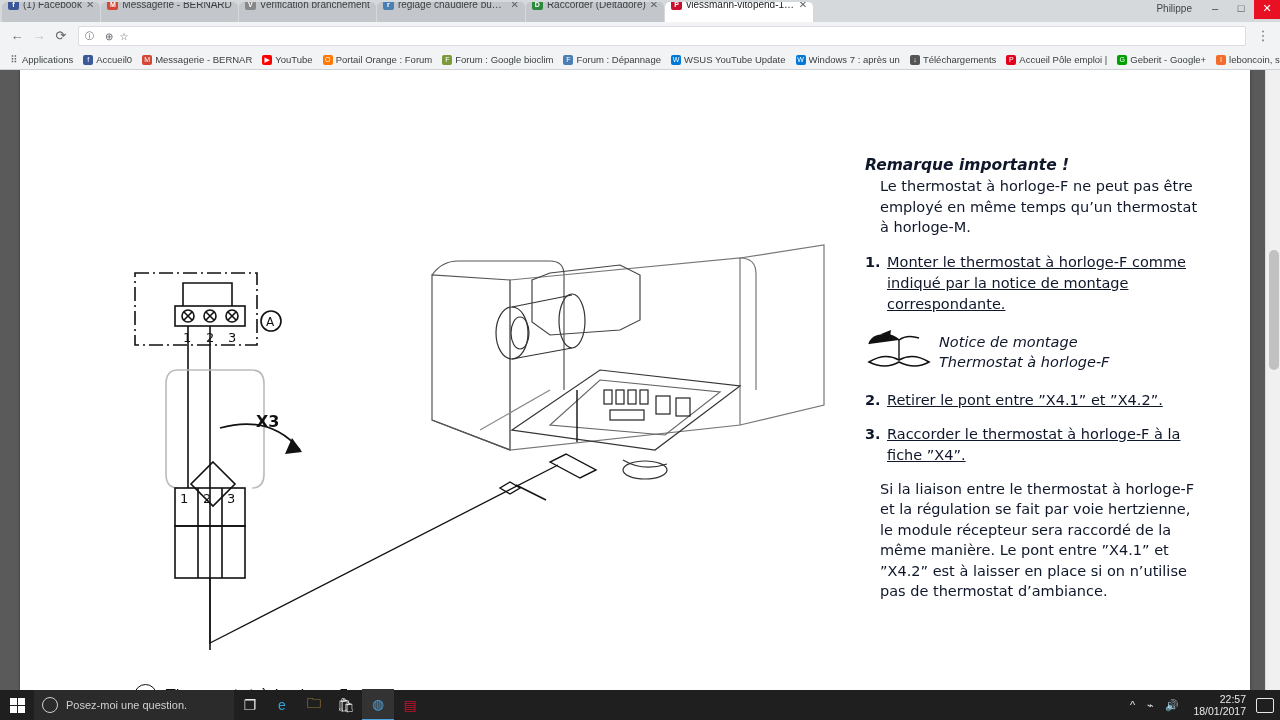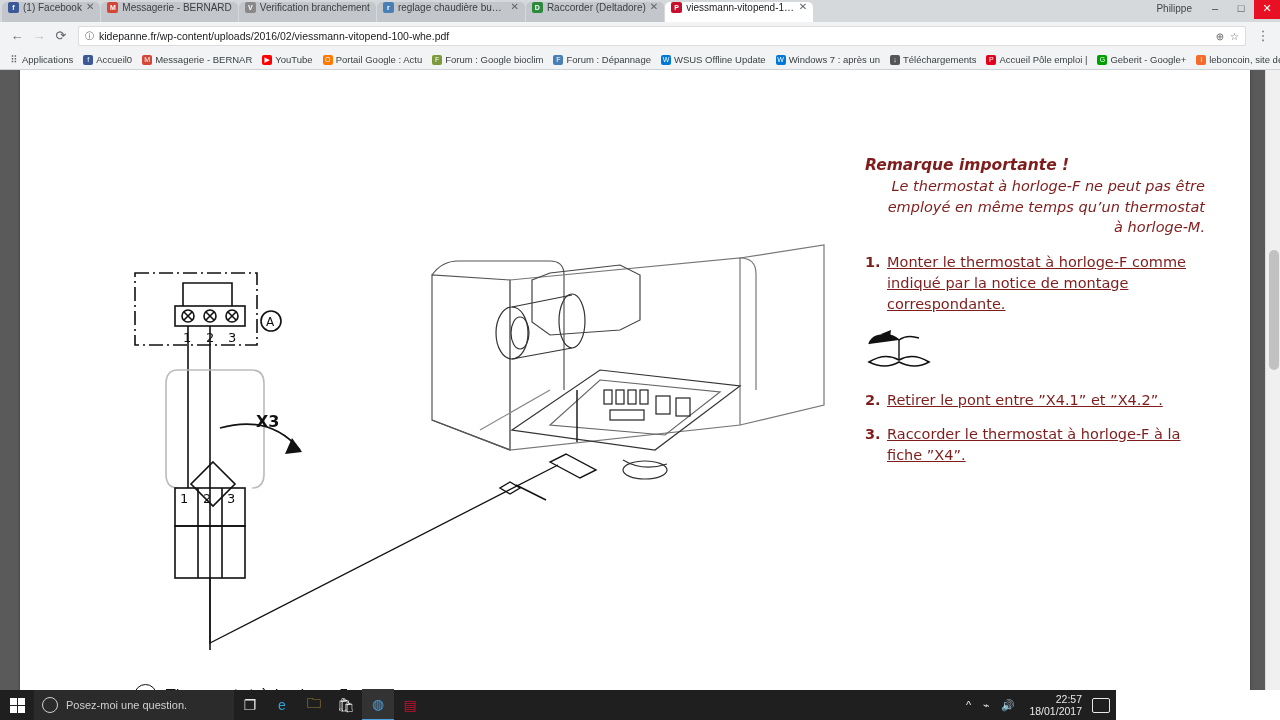--- a/index.html
+++ b/index.html
@@ -26,22 +26,22 @@
     height: 22px;
     background: #d6d9dc;
     display: flex;
     align-items: flex-end;
     padding-left: 2px;
     position: relative;
   }
   .tab {
     height: 20px;
     display: flex;
-    align-items: flex-start;
-    padding: 0 6px 4px 6px;
+    align-items: flex-end;
+    padding: 0 6px 12px 6px;
     font-size: 10px;
     color: #3c4043;
     background: #c3c7cb;
     border-top-left-radius: 5px;
     border-top-right-radius: 5px;
     margin-right: 1px;
     max-width: 148px;
     min-width: 90px;
     box-sizing: border-box;
     position: relative;
@@ -213,34 +213,32 @@
     border-radius: 5px;
   }
 
   
   .doc-text {
     position: absolute;
     left: 845px;
     top: 86px;
     width: 340px;
     font-family: "DejaVu Sans", sans-serif;
-    color: #7f1d1d;
+    color: #0f172a;
   }
   .doc-text .h-bold {
     font-weight: bold;
     font-style: italic;
     font-size: 15.5px;
     margin-bottom: 2px;
   }
   .doc-text .p-italic {
-    font-style: italic;
     font-size: 14.5px;
     line-height: 20.5px;
     margin: 0 0 14px 15px;
-    text-align: right;
   }
   .step {
     display: flex;
     font-size: 14.5px;
     line-height: 21px;
     margin-bottom: 13px;
   }
   .step .num { font-weight: bold; width: 22px; flex: 0 0 22px; }
   .step .txt { flex: 1 1 auto; text-decoration: underline; }
   .notice-row {
@@ -274,21 +272,21 @@
     align-items: center;
     justify-content: center;
     font-size: 12.5px;
     margin-right: 9px;
   }
 
   
   .taskbar {
     position: absolute;
     left: 0; top: 690px;
-    width: 1116px; height: 30px;
+    width: 1280px; height: 30px;
     background: #1f1f1f;
     display: flex;
     align-items: center;
     color: #e8e8e8;
     font-size: 11px;
   }
   .start-btn {
     width: 34px; height: 30px;
     display: flex; align-items: center; justify-content: center;
   }
@@ -377,21 +375,20 @@
       <span class="win-btn close">✕</span>
     </div>
   </div>
 
   <div class="toolbar">
     <span class="nav-btn">←</span>
     <span class="nav-btn disabled">→</span>
     <span class="nav-btn">⟳</span>
     <div class="omnibox">
       <span class="lock">ⓘ</span>
-      <span class="url">kidepanne.fr/wp-content/uploads/2016/02/viessmann-vitopend-100-whe.pdf</span>
       <span class="ob-icon">⊕</span>
       <span class="ob-icon">☆</span>
     </div>
     <div class="tb-right">
       <span class="nav-btn">⋮</span>
     </div>
   </div>
 
   <div class="bookmarks">
     <div class="bm bm-apps">
@@ -405,33 +402,33 @@
     <div class="bm">
       <span class="bmico" style="background:#d44638">M</span>
       <span class="bmlabel">Messagerie - BERNAR</span>
     </div>
     <div class="bm">
       <span class="bmico" style="background:#ff0000">▶</span>
       <span class="bmlabel">YouTube</span>
     </div>
     <div class="bm">
       <span class="bmico" style="background:#ff7900">O</span>
-      <span class="bmlabel">Portail Google : Actu</span>
+      <span class="bmlabel">Portail Orange : Forum</span>
     </div>
     <div class="bm">
       <span class="bmico" style="background:#7a9a3b">F</span>
       <span class="bmlabel">Forum : Google bioclim</span>
     </div>
     <div class="bm">
       <span class="bmico" style="background:#4a7fb5">F</span>
       <span class="bmlabel">Forum : Dépannage</span>
     </div>
     <div class="bm">
       <span class="bmico" style="background:#0078d7">W</span>
-      <span class="bmlabel">WSUS Offline Update</span>
+      <span class="bmlabel">WSUS YouTube Update</span>
     </div>
     <div class="bm">
       <span class="bmico" style="background:#0078d7">W</span>
       <span class="bmlabel">Windows 7 : après un</span>
     </div>
     <div class="bm">
       <span class="bmico" style="background:#555555">↓</span>
       <span class="bmlabel">Téléchargements</span>
     </div>
     <div class="bm">
@@ -555,32 +552,37 @@
         <div class="notice-row">
           <span class="book">
             <svg width="70" height="44" viewBox="0 0 70 44">
               <path d="M4 34 q16 -10 30 -2 q14 -8 30 2 q-14 8 -30 0 q-14 8 -30 0 z" fill="#fff" stroke="#111" stroke-width="1.6"></path>
               <path d="M34 32 L34 12" stroke="#111" stroke-width="1.4" fill="none"></path>
               <path d="M34 12 q-8 -8 -22 -4 q-6 2 -8 8" fill="#111" stroke="#111" stroke-width="1.5"></path>
               <path d="M34 12 q8 -6 20 -2" fill="none" stroke="#111" stroke-width="1.5"></path>
               <path d="M16 6 l10 -4 l-1 7 z" fill="#111"></path>
             </svg>
           </span>
+          <span class="ntxt">
+            <span>Notice de montage</span><br>
+            <span>Thermostat à horloge-F</span>
+          </span>
         </div>
 
         <div class="step">
           <span class="num">2.</span>
           <span class="txt">Retirer le pont entre ”X4.1” et ”X4.2”.</span>
         </div>
 
         <div class="step">
           <span class="num">3.</span>
           <span class="txt">Raccorder le thermostat à horloge-F à la fiche ”X4”.</span>
         </div>
 
+        <p class="p-italic">Si la liaison entre le thermostat à horloge-F et la régulation se fait par voie hertzienne, le module récepteur sera raccordé de la même manière. Le pont entre ”X4.1” et ”X4.2” est à laisser en place si on n’utilise pas de thermostat d’ambiance.</p>
       </div>
     </div>
 
     <div class="scrollbar">
       <div class="scroll-thumb"></div>
     </div>
   </div>
 </div>
 
 <div class="taskbar">

